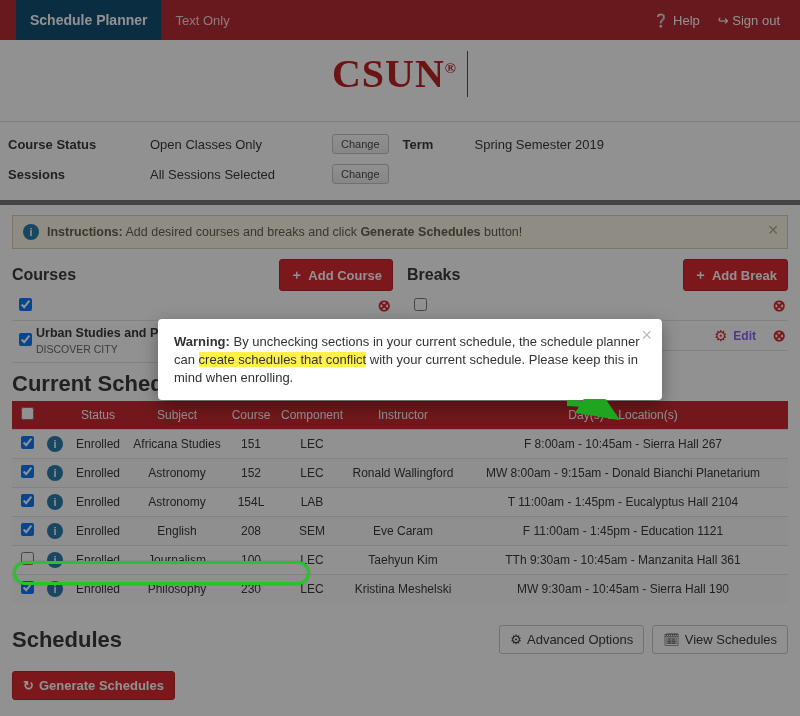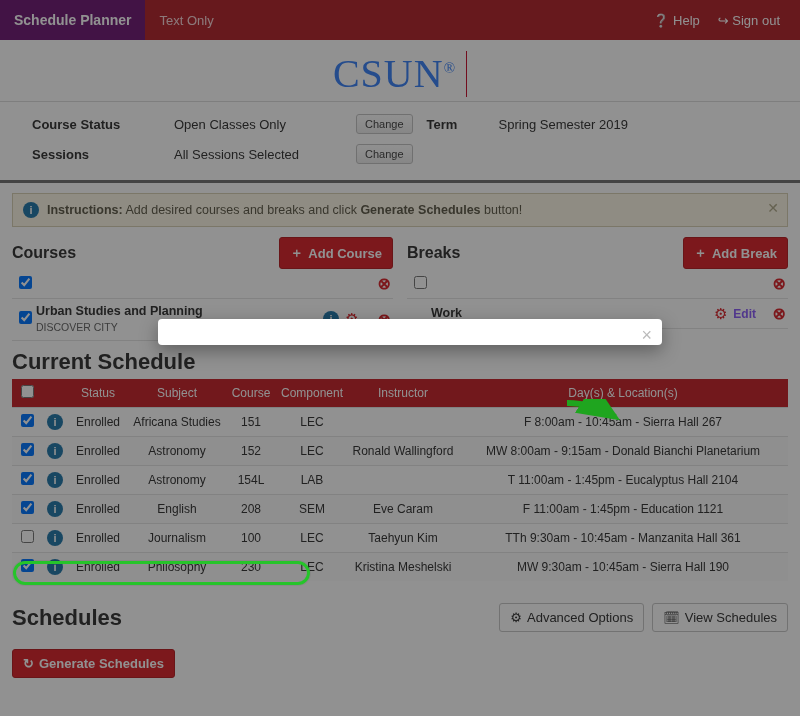--- a/index.html
+++ b/index.html
@@ -1,27 +1,27 @@
 <!DOCTYPE html>
 <html><head>
 <meta charset="utf-8">
 <style>
   * { box-sizing: border-box; }
   html, body { margin:0; padding:0; width:800px; height:716px; font-family:Arial,Helvetica,sans-serif; font-size:13px; color:#333; background:#fff; overflow:hidden; position:relative; }
   .topbar { background:#b2252d; color:#fff; height:40px; display:flex; align-items:center; }
-  .topbar .title { background:#701a75; height:100%; display:flex; align-items:center; padding:0 14px; font-size:14px; font-weight:bold; }
+  .topbar .title { background:#0c4a6e; height:100%; display:flex; align-items:center; padding:0 14px; font-size:14px; font-weight:bold;margin-left:16px; }
   .topbar .textonly { padding:0 14px; font-size:13px; color:#f6d4d6; }
   .topbar .spacer { flex:1; }
   .topbar .right { display:flex; gap:18px; padding-right:20px; font-size:13px; color:#fff; }
   .logo-wrap { text-align:center; padding:10px 0 4px; }
   .logo { display:inline-flex; align-items:center; gap:10px; }
-  .logo-left { font-family:Georgia,'Times New Roman',serif; font-weight:normal; color:#3b82f6; font-size:40px; letter-spacing:1px; }
+  .logo-left { font-family:Georgia,'Times New Roman',serif; font-weight:bold; color:#b91c1c; font-size:40px; letter-spacing:1px; }
   .logo-div { width:1px; height:46px; background:#c8102e; }
   .logo-right { color:#c8102e; font-size:11px; line-height:1.35; letter-spacing:3px; text-align:left; }
-  .filters { border-top:1px solid #ddd; border-bottom:3px solid #737373; padding:6px 24px 10px; }
+  .filters { border-top:1px solid #ddd; border-bottom:5px solid #737373; padding:6px 0 10px;margin-top:20px; }
   .filters table { width:100%; }
   .filters td { padding:4px 6px; vertical-align:middle; font-size:13px; }
   .filters .lbl { font-weight:bold; width:140px; }
   .chg { border:1px solid #c4c4c4; background:linear-gradient(#fdfdfd,#ececec); border-radius:3px; font-size:11px; padding:3px 8px; color:#444; cursor:pointer; }
   .instr-bar { margin:10px 12px 6px; border:1px solid #d8d0b4; background:#fbf6e5; padding:8px 10px; position:relative; font-size:12.5px; color:#5e5a49; display:flex; align-items:center; gap:8px; }
   .instr-bar .close { position:absolute; right:8px; top:6px; color:#b0a98a; cursor:pointer; font-size:14px; }
   .info-i { width:16px; height:16px; border-radius:50%; background:#2378aa; color:#fff; display:inline-flex; align-items:center; justify-content:center; font-weight:bold; font-style:normal; font-size:11px; }
   .cols { display:flex; gap:14px; padding:4px 12px 0; }
   .col { flex:1; min-width:0; }
   .sec-head { display:flex; align-items:center; }
@@ -243,20 +243,23 @@
     <span style="width:8px"></span>
     <button class="btn-outline">🗓 <span>View Schedules</span></button>
   </div>
   <button class="btn-red">↻ <span>Generate Schedules</span></button>
 </div>
 
 <div class="overlay"></div>
 
 <div class="modal">
   <span class="mclose">×</span>
+  <div class="body">
+    <b>Warning:</b><span> By unchecking sections in your current schedule, the schedule planner can </span><span class="hl">create schedules that conflict</span><span> with your current schedule. Please keep this in mind when enrolling.</span>
+  </div>
 </div>
 
 <svg class="arrow" width="60" height="34">
   <defs>
       <marker id="ah" markerWidth="8" markerHeight="8" refX="6" refY="3" orient="auto">
         <path d="M0,0 L7,3 L0,6 Z" fill="#1fa51f"></path>
       </marker>
     </defs>
   <path d="M4,4 Q30,4 52,18" stroke="#1fa51f" stroke-width="6" fill="none" marker-end="url(#ah)"></path>
 </svg>

